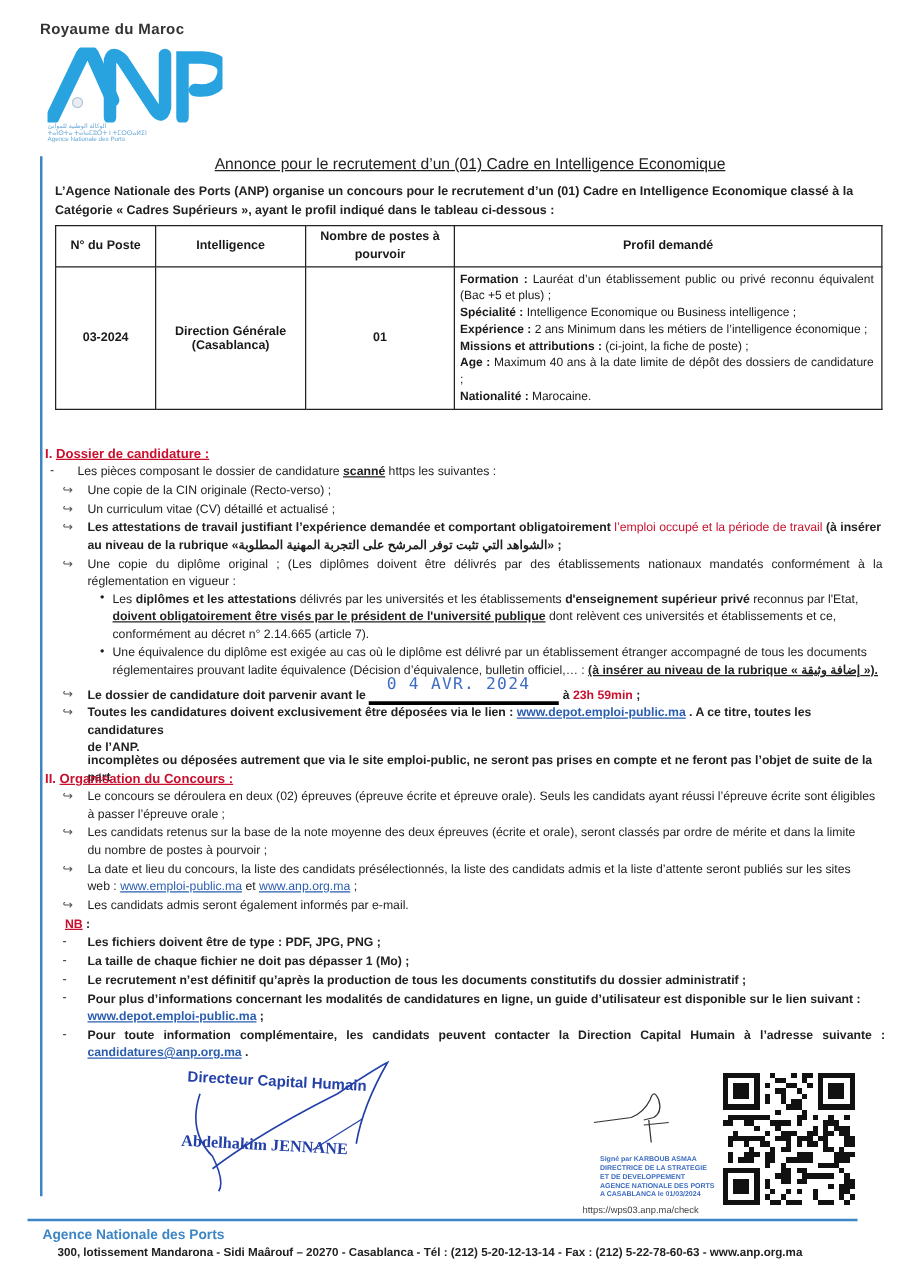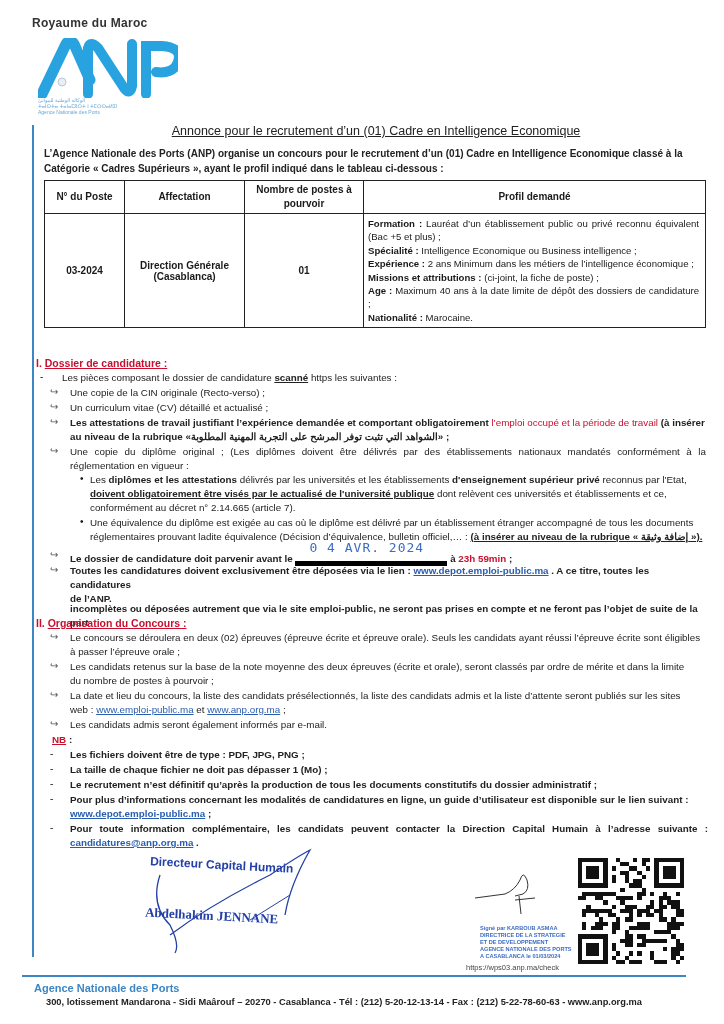--- a/index.html
+++ b/index.html
@@ -67,21 +67,21 @@
 
 <div class="abs title">Annonce pour le recrutement d’un (01) Cadre en Intelligence Economique</div>
 <div class="abs intro">
   <span>L’Agence Nationale des Ports (ANP) organise un concours pour le recrutement d’</span><b>un (01) Cadre en Intelligence Economique</b><span> classé à la Catégorie « Cadres Supérieurs », ayant le profil indiqué dans le tableau ci-dessous :</span>
 </div>
 
 <table class="post">
   <tbody>
       <tr>
     <th style="width:77px">N° du Poste</th>
-    <th style="width:117px">Affectation</th>
+    <th style="width:117px">Intelligence</th>
     <th style="width:116px">Nombre de postes à pourvoir</th>
     <th>Profil demandé</th>
   </tr>
   <tr>
     <td>03-2024</td>
     <td style="padding:0 14px">Direction Générale (Casablanca)</td>
     <td>01</td>
     <td class="profile">
       <div><span class="b">Formation :</span><span> Lauréat d’un établissement public ou privé reconnu équivalent (Bac +5 et plus) ;</span></div>
       <div><span class="b">Spécialité :</span><span> Intelligence Economique ou Business intelligence ;</span></div>
@@ -117,34 +117,34 @@
 
 <span class="bullet" style="left:50px;top:445px">↪</span>
 <div class="line" style="left:70px;top:445px;width:636px;text-align:justify;text-align-last:justify">Une copie du diplôme original ; (Les diplômes doivent être délivrés par des établissements nationaux mandatés conformément à la</div>
 <div class="line" style="left:70px;top:459px">réglementation en vigueur :</div>
 
 <span class="dot" style="left:80px;top:473px">•</span>
 <div class="line" style="left:90px;top:473px;width:618px">
   <span>Les </span><b>diplômes et les attestations</b><span> délivrés par les universités et les établissements </span><b>d'enseignement supérieur privé</b><span> reconnus par l'Etat,</span>
 </div>
 <div class="line" style="left:90px;top:487px;width:618px">
-  <b class="u">doivent obligatoirement être visés par le actualisé de l'université publique</b><span> dont relèvent ces universités et établissements et ce,</span>
+  <b class="u">doivent obligatoirement être visés par le président de l'université publique</b><span> dont relèvent ces universités et établissements et ce,</span>
 </div>
 <div class="line" style="left:90px;top:501px">conformément au décret n° 2.14.665 (article 7).</div>
 
 <span class="dot" style="left:80px;top:516px">•</span>
 <div class="line" style="left:90px;top:516px;width:618px">Une équivalence du diplôme est exigée au cas où le diplôme est délivré par un établissement étranger accompagné de tous les documents</div>
 <div class="line" style="left:90px;top:530px">
   <span>réglementaires prouvant ladite équivalence (Décision d’équivalence, bulletin officiel,… : </span><b class="u">(à insérer au niveau de la rubrique « إضافة وثيقة »).</b>
 </div>
 
 <span class="bullet" style="left:50px;top:549px">↪</span>
 <div class="line b" style="left:70px;top:549px">
   <span>Le dossier de candidature doit parvenir avant le</span>
-  <span style="display:inline-block;width:152px;border-bottom:5px solid #000000;position:relative;height:12px;vertical-align:bottom">
+  <span style="display:inline-block;width:152px;border-bottom:3px solid #000000;position:relative;height:12px;vertical-align:bottom">
     <span class="stamp" style="position:absolute;left:14px;top:-8px;font-weight:normal">0 4 AVR. 2024</span>
   </span>
   <span>à </span><span class="red">23h 59min</span><span> ;</span>
 </div>
 
 <span class="bullet" style="left:50px;top:564px">↪</span>
 <div class="line b" style="left:70px;top:564px;width:640px">
   <span>Toutes les candidatures doivent exclusivement être déposées via le lien : </span><a class="link">www.depot.emploi-public.ma</a><span> . A ce titre, toutes les candidatures</span>
 </div>
 <div class="line b" style="left:70px;top:602px;width:640px">incomplètes ou déposées autrement que via le site emploi-public, ne seront pas prises en compte et ne feront pas l’objet de suite de la part</div>

